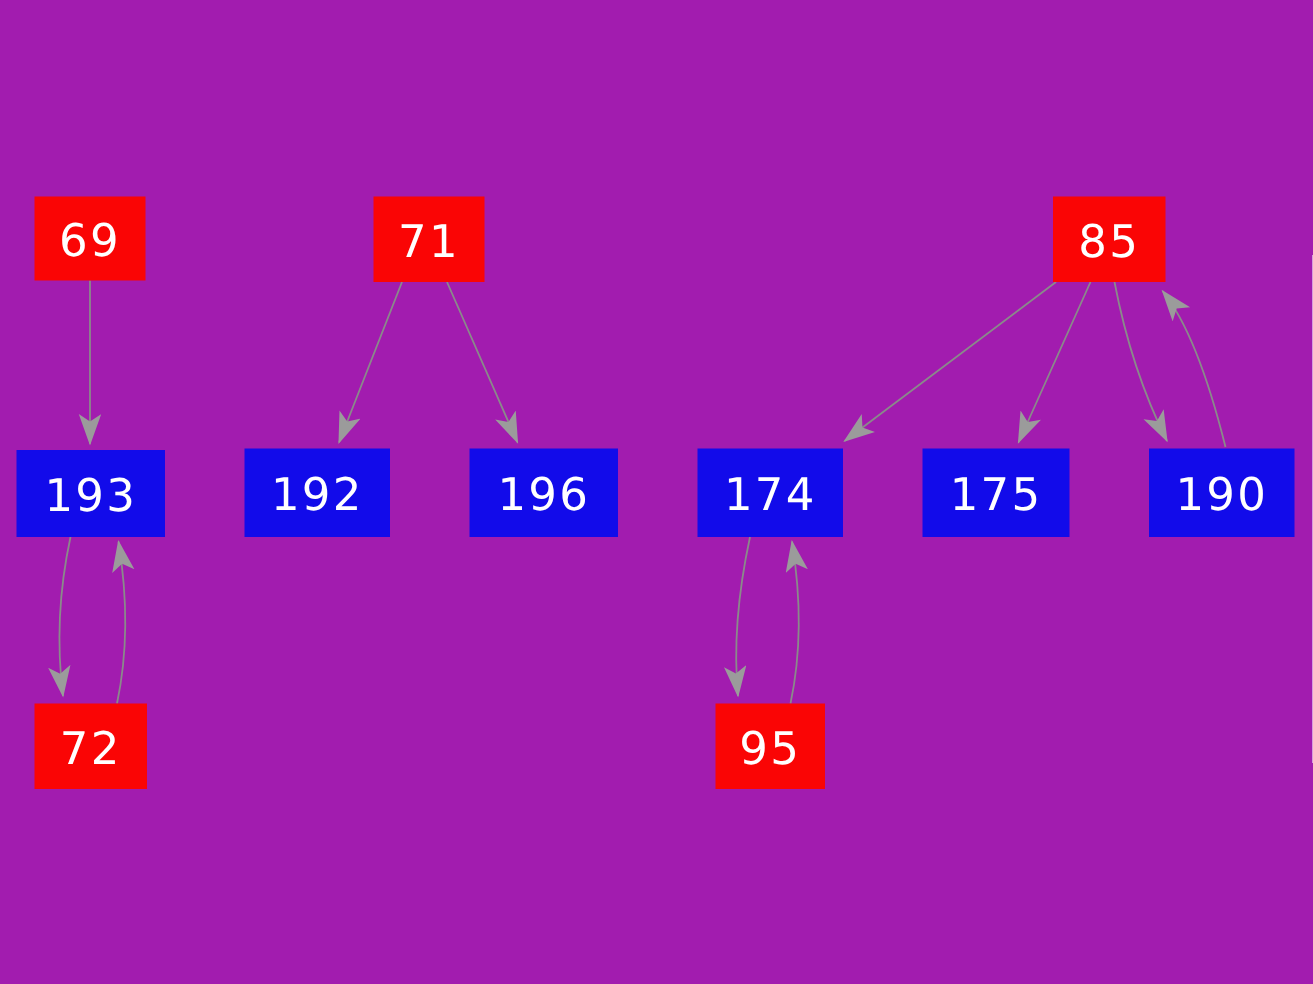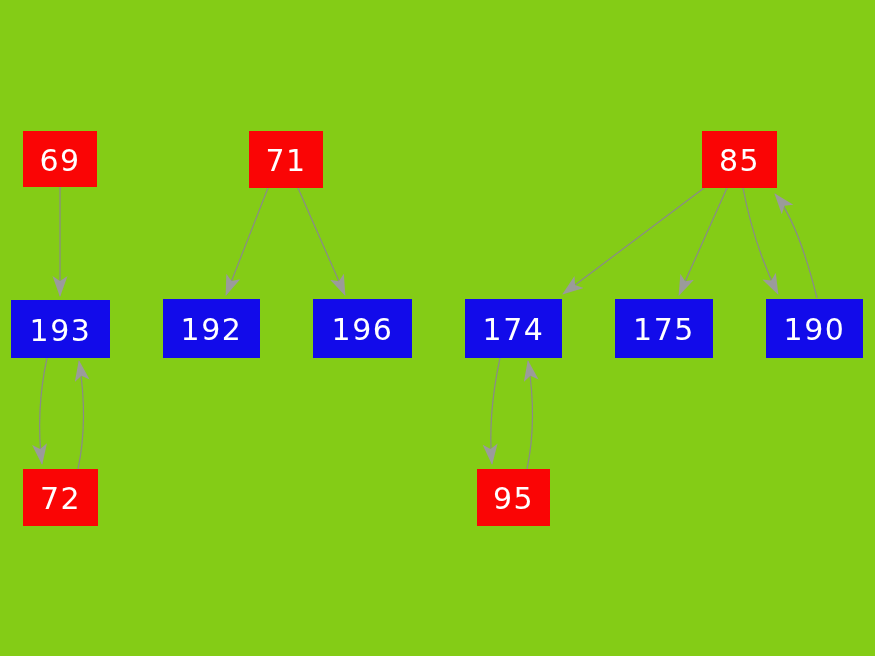--- a/index.html
+++ b/index.html
@@ -4,21 +4,21 @@
 <style>
   html, body {
     margin: 0;
     padding: 0;
     background: #ffffff;
   }
   .stage {
     position: relative;
     width: 875px;
     height: 656px;
-    background: #84cc16;
+    background: #a21caf;
     overflow: hidden;
     font-family: "DejaVu Sans", "Liberation Sans", sans-serif;
   }
   svg.graph {
     display: block;
     width: 875px;
     height: 656px;
   }
   .edge {
     fill: none;

